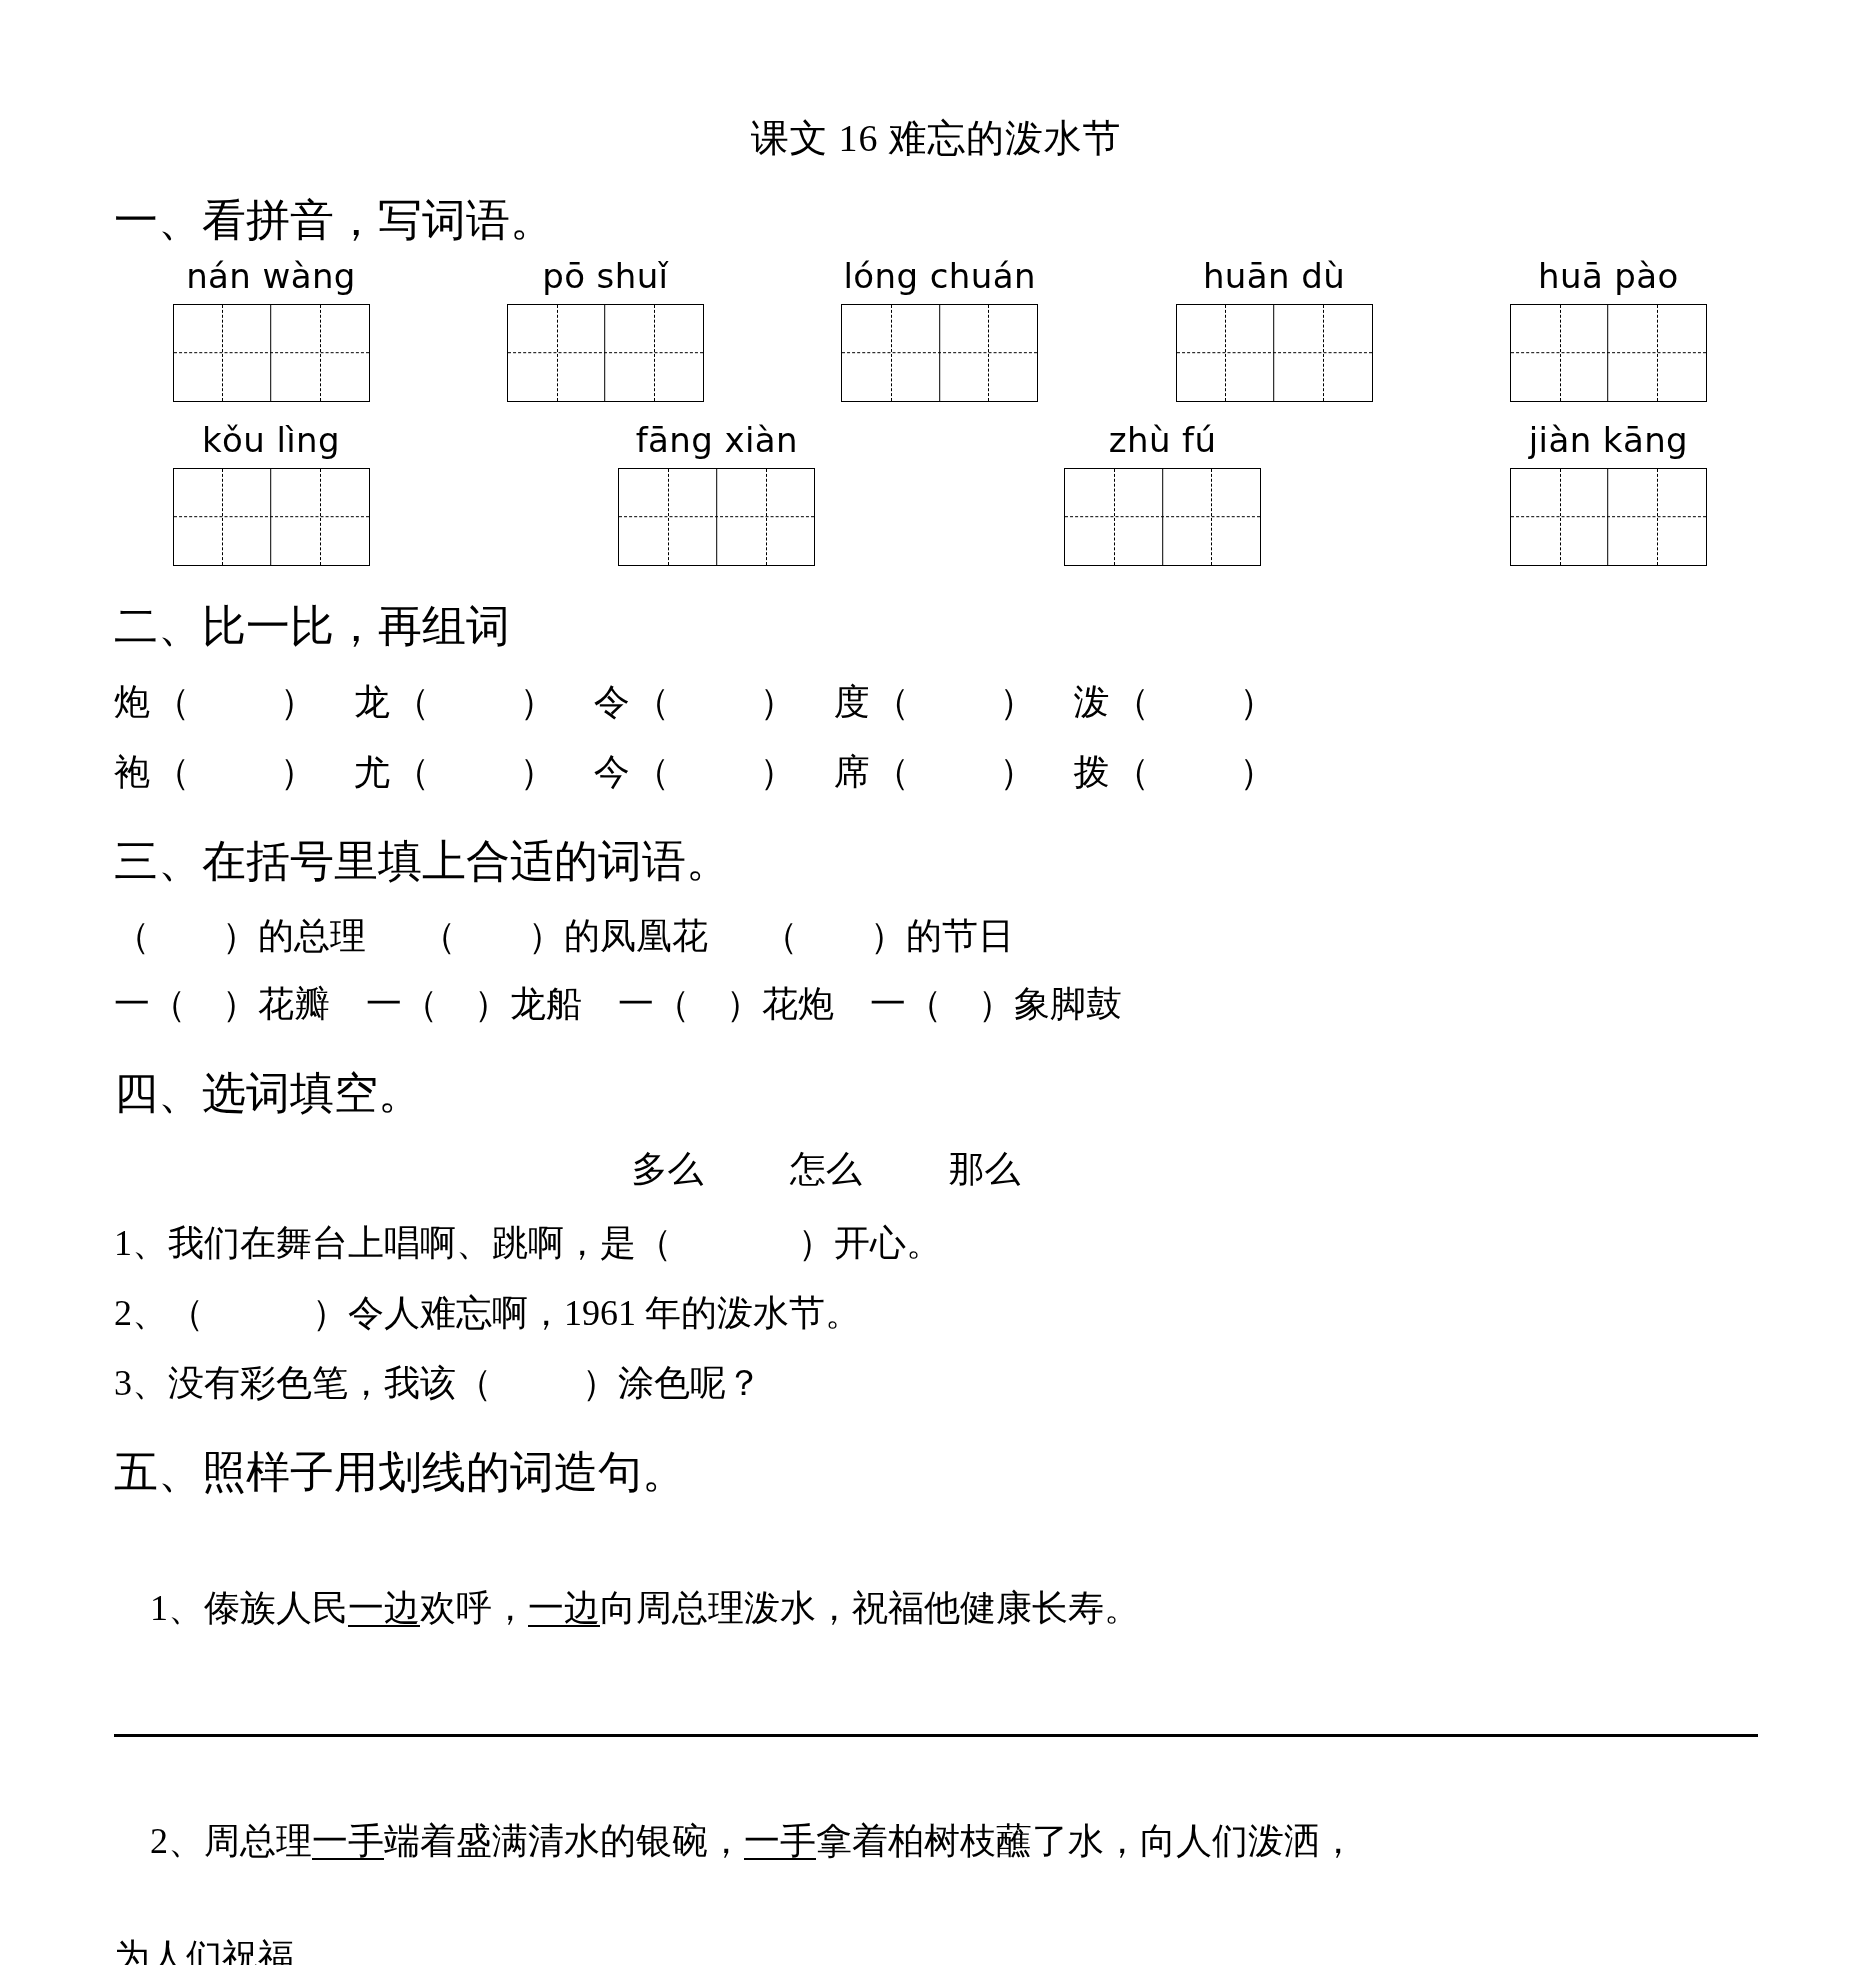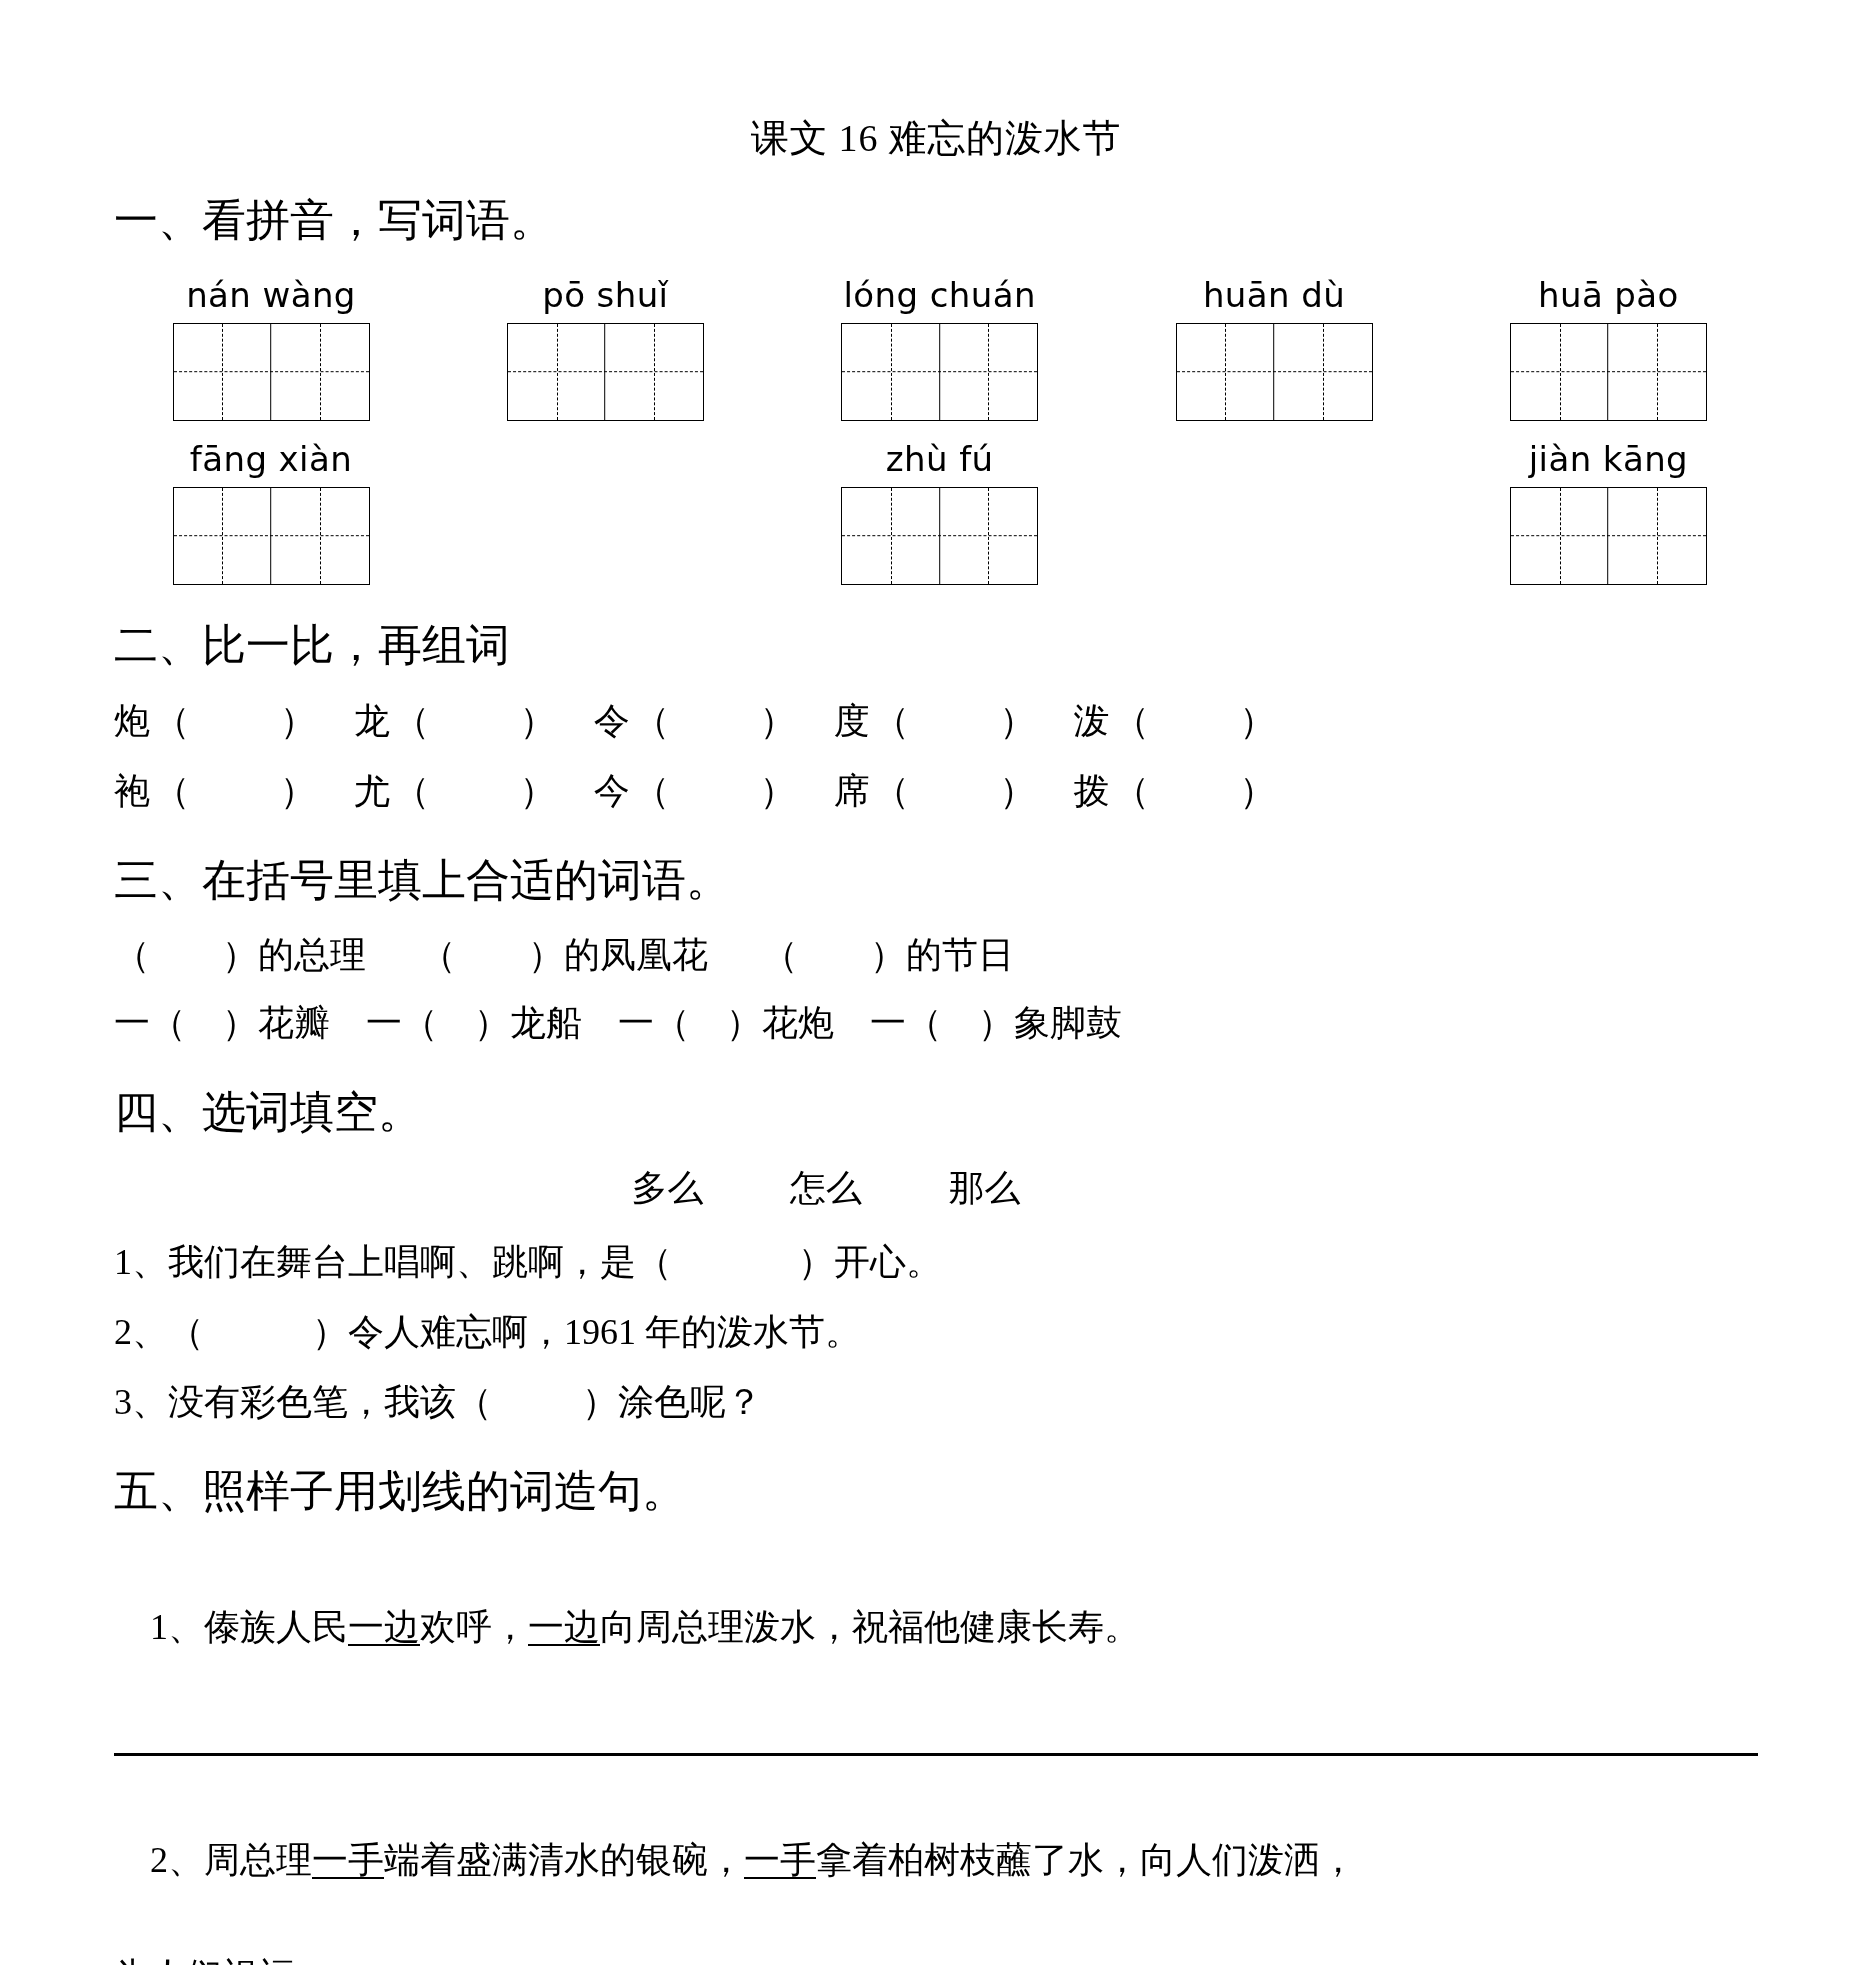--- a/index.html
+++ b/index.html
@@ -41,21 +41,20 @@
     white-space: pre;
   }
   .text-line {
     font-size: 36px;
     line-height: 1.62;
     white-space: pre;
   }
 
   
   .pinyin-block {
-    margin-top: 19px;
   }
   .pinyin-row {
     display: flex;
     justify-content: space-between;
     align-items: flex-end;
     padding: 0 23.6px 0 31px;
   }
   .pinyin-cellwrap {
     display: flex;
     flex-direction: column;
@@ -216,20 +215,29 @@
             <div class="vsolid"></div>
             <div class="hdash"></div>
             <div class="vdash-l"></div>
             <div class="vdash-r"></div>
           </div>
       </div>
     </div>
 
     <div class="pinyin-row pinyin-row-2">
       <div class="pinyin-cellwrap">
+        <div class="pinyin-text">kǒu lìng</div>
+        <div class="tianzige">
+            <div class="vsolid"></div>
+            <div class="hdash"></div>
+            <div class="vdash-l"></div>
+            <div class="vdash-r"></div>
+          </div>
+      </div>
+      <div class="pinyin-cellwrap">
         <div class="pinyin-text">fāng xiàn</div>
         <div class="tianzige">
             <div class="vsolid"></div>
             <div class="hdash"></div>
             <div class="vdash-l"></div>
             <div class="vdash-r"></div>
           </div>
       </div>
       <div class="pinyin-cellwrap">
         <div class="pinyin-text">zhù fú</div>

